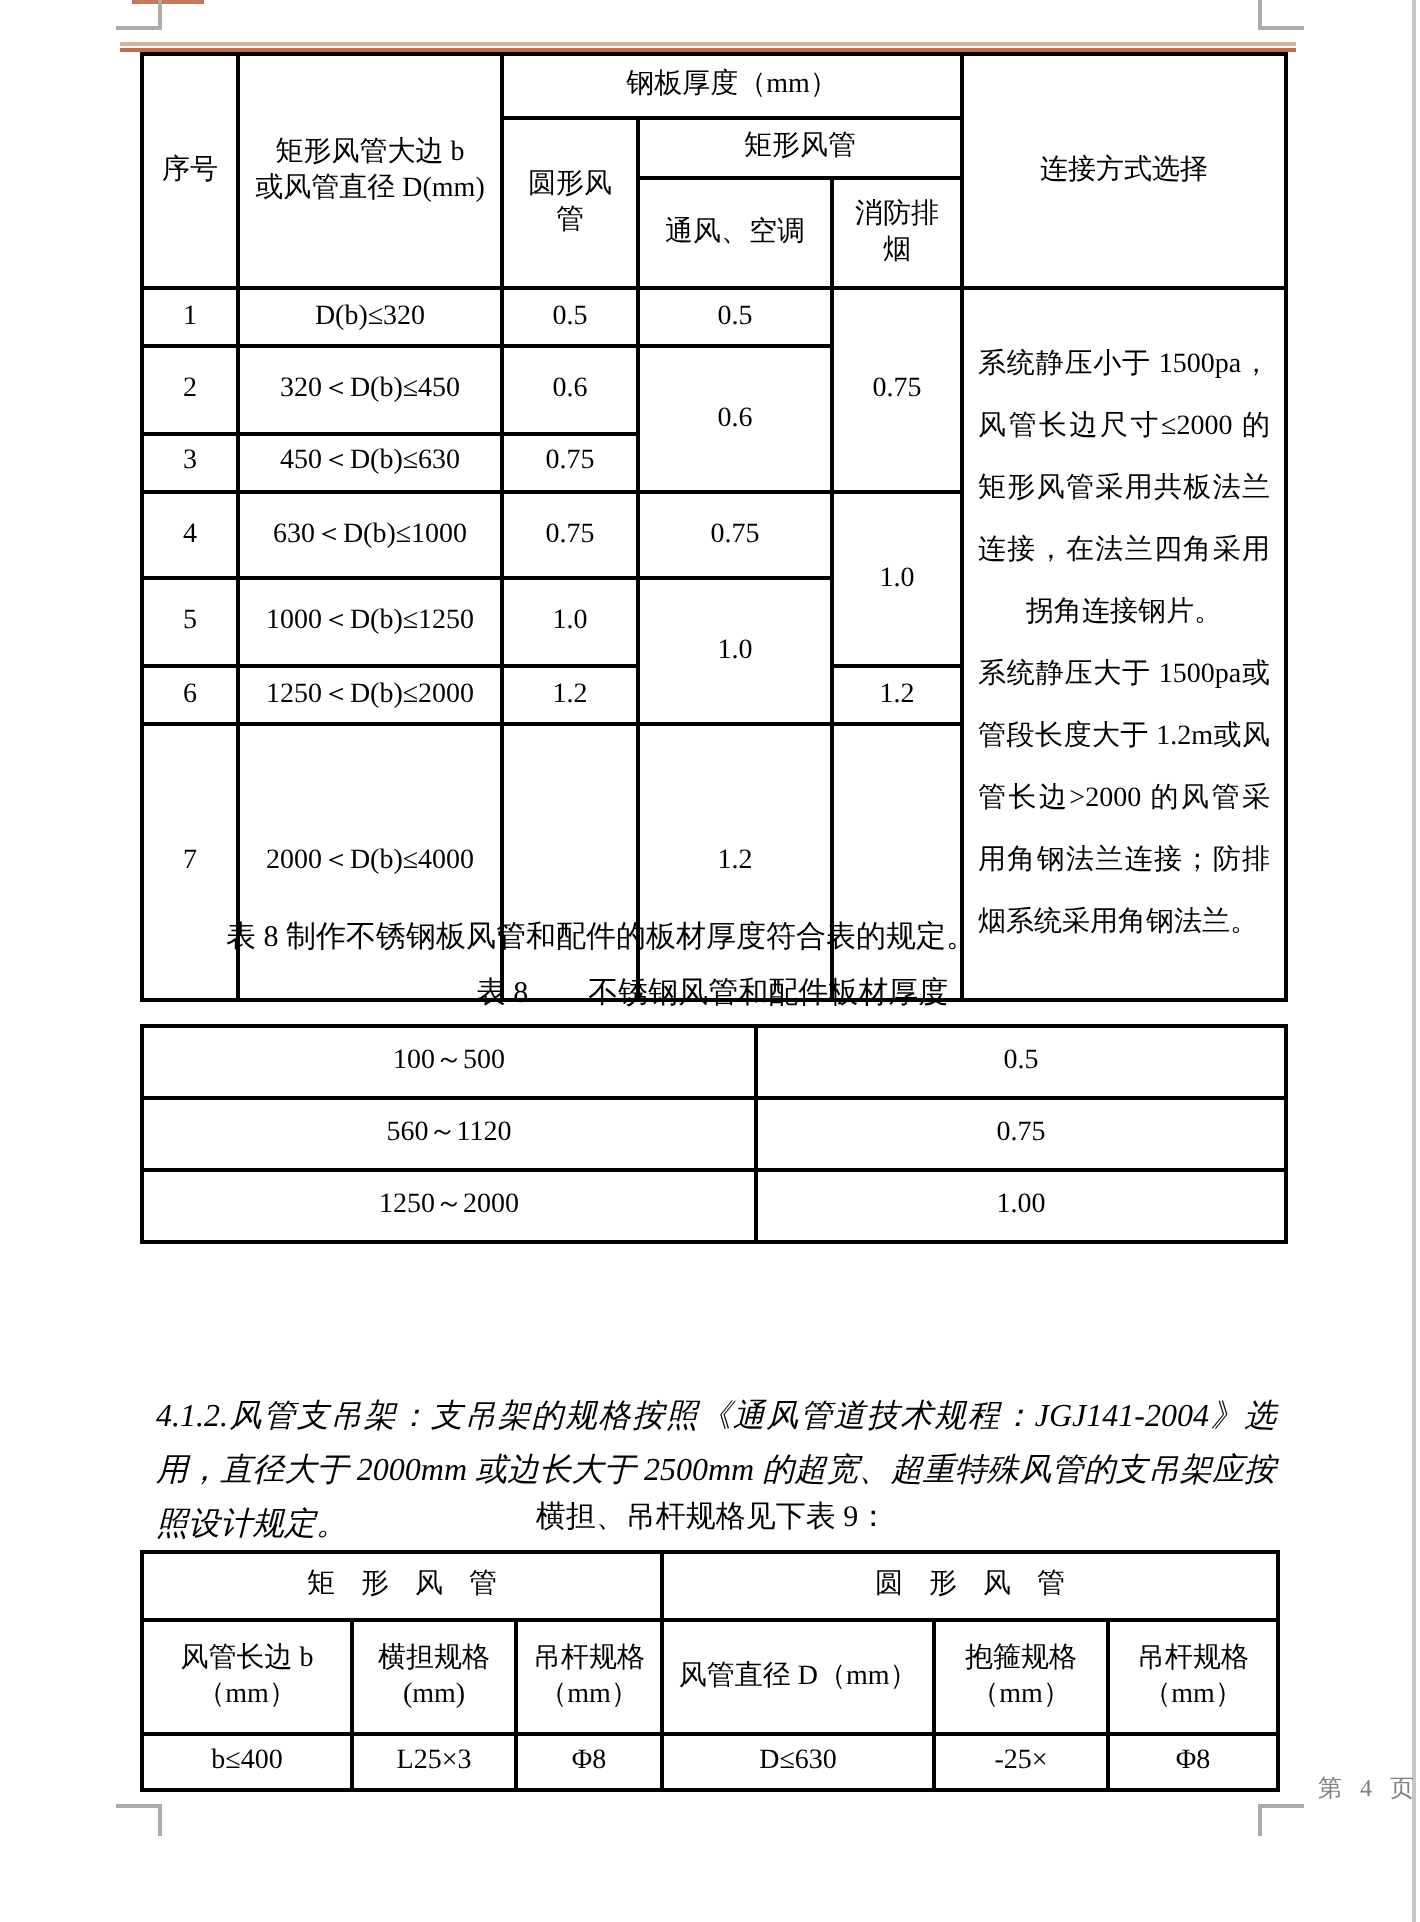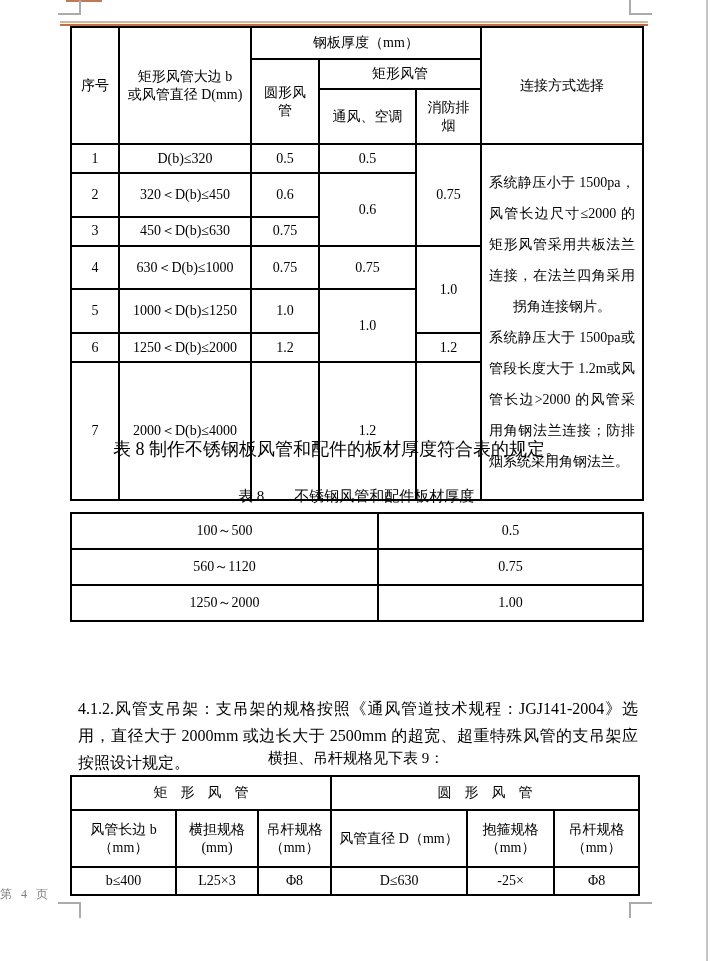--- a/index.html
+++ b/index.html
@@ -32,27 +32,27 @@
   
   #t2{left:70px;top:512px;width:572px;}
   #t2 .hh{height:34px;}
   #t2 .rr{height:36px;}
   
   #t3{left:70px;top:775px;width:568px;}
   #t3 .g{height:28px;letter-spacing:13px;text-indent:13px;}
   #t3 .h{height:57px;}
   #t3 .d{height:28px;}
   
-  .note{position:absolute;left:80px;top:437px;width:552px;font-size:18px;}
+  .note{position:absolute;left:80px;top:459px;width:552px;font-size:15px;}
   .note .indent{padding-left:33px;}
   .caption{position:absolute;left:70px;top:487px;width:572px;text-align:center;font-size:15px;}
   .para{position:absolute;left:78px;top:695px;width:560px;font-size:16px;
-        line-height:27px;text-align:justify;}
+        line-height:27px;text-align:justify;font-style:italic;}
   .intro{position:absolute;left:70px;top:749px;width:572px;text-align:center;font-size:15px;}
-  .footer{position:absolute;left:0;top:886px;width:710px;text-align:left;
+  .footer{position:absolute;left:0;top:886px;width:710px;text-align:right;
           font-size:12px;color:#7f7f7f;letter-spacing:3px;}
 </style>
 </head>
 <body>
 
 <div class="rule" style="left:66px;top:0;width:36px;background:#c07a5a;"></div>
 <div class="rule" style="left:60px;top:21px;width:588px;background:#d9b29a;"></div>
 <div class="rule" style="left:60px;top:24px;width:588px;background:#bf6f4f;"></div>
 
 <div class="mark" style="left:79px;top:0;width:2px;height:14px;"></div>

